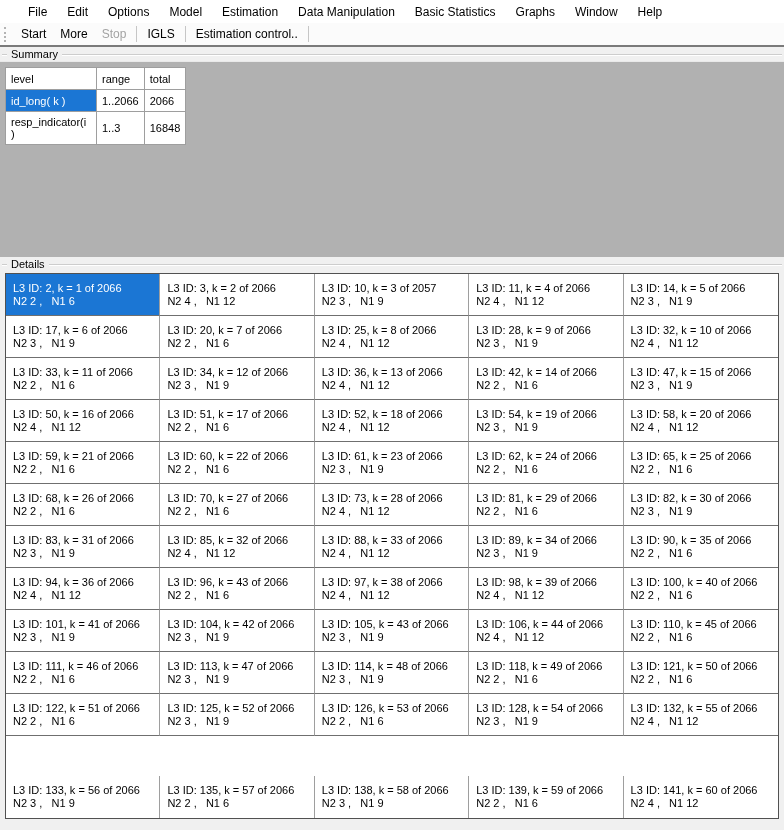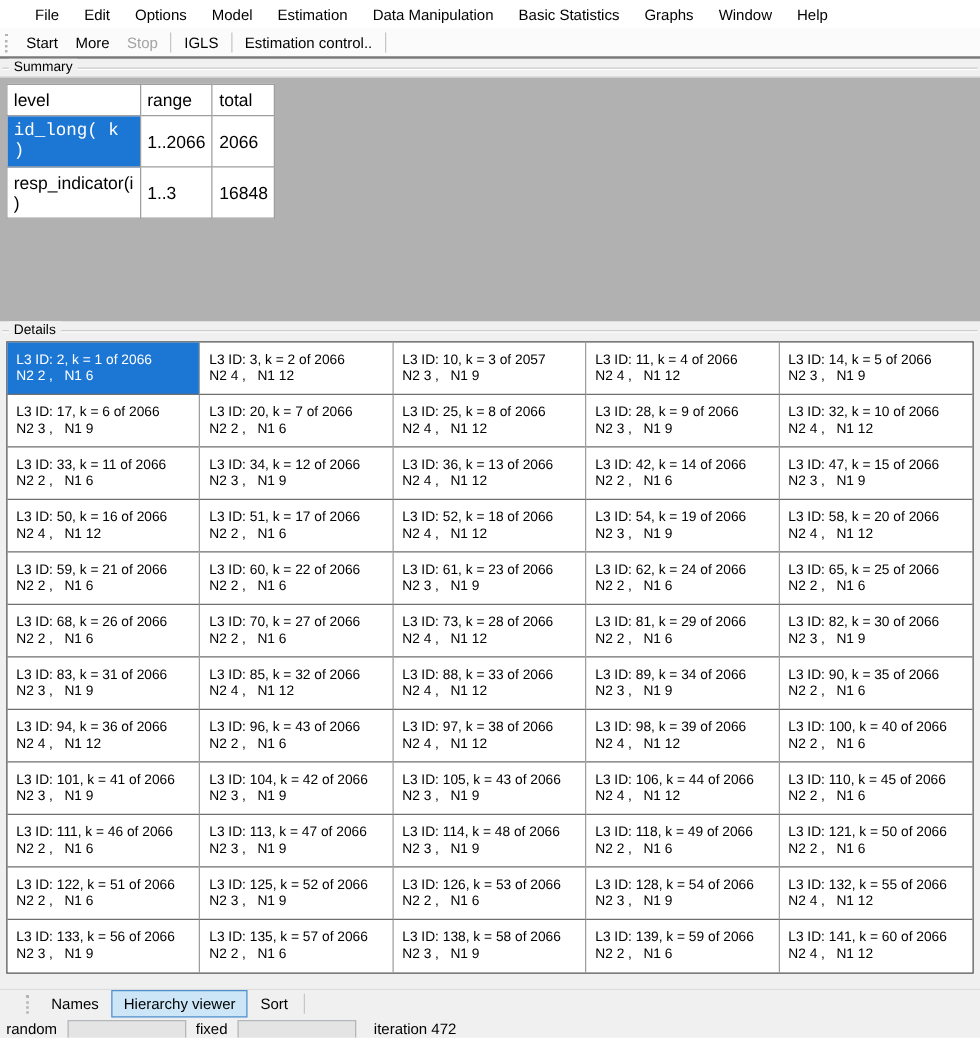--- a/index.html
+++ b/index.html
@@ -17,33 +17,33 @@
   .tb-btn.disabled { color:#a3a3a3; }
   .tb-sep { width:1px; height:16px; background:#c6c6c6; margin:0 3px; }
 
   
   .group-head { position:relative; height:14px; }
   .group-head .etch { position:absolute; left:2px; right:2px; top:7px; border-top:1px solid #cdcdcd; box-shadow:0 1px 0 #ffffff; }
   .group-head .glabel { position:absolute; left:7px; top:0; background:#f0f0f0; padding:0 4px; font-size:11px; line-height:14px; }
 
   
   .summary-body { height:196px; background:#b1b1b1; position:relative; border-top:1px solid #e9e9e9; }
-  table.summary { position:absolute; left:5px; top:5px; border-collapse:collapse; background:#ffffff; font-size:14px; }
+  table.summary { position:absolute; left:5px; top:5px; border-collapse:collapse; background:#ffffff; font-size:11px; }
   table.summary td, table.summary th { border:1px solid #9e9e9e; font-weight:normal; text-align:left; padding:4px 5px; height:22px; }
   table.summary { border:1px solid #5f5f5f; }
   table.summary .c-level { width:91px; }
   table.summary .c-range { width:42px; }
   table.summary .c-total { width:39px; }
-  tr.sel td.level-cell { background:#1b76d4; color:#ffffff;font-family:Liberation Mono, monospace; }
+  tr.sel td.level-cell { background:#1b76d4; color:#ffffff; }
 
   
   .details-grid { margin:2px 5px 0 5px; background:#ffffff; border:1px solid #515151; display:grid; grid-template-columns:repeat(5, 1fr); }
   .dcell { height:42px; padding:8px 2px 0 7px; font-size:11px; line-height:13px; border-right:1px solid #9e9e9e; border-bottom:1px solid #6f6f6f; cursor:default; overflow:hidden; }
   .dcell:nth-child(5n) { border-right:none; }
-  .dcell:nth-child(n+56) { border-bottom:none; }
+  .dcell:nth-child(n+56) { border-bottom:none;margin-top:40px; }
   .dcell.selected { background:#1b76d4; color:#ffffff; }
   .dcell .l2 { white-space:pre; }
 
   
   .tabbar { height:23px; margin-top:12px; border-top:1px solid #dddddd; display:flex; align-items:center; padding-left:20px; background:#f0f0f0; }
   .tab { padding:3px 9px; cursor:default; border:1px solid transparent; white-space:nowrap; }
   .tab.selected { background:#cde6f7; border:1px solid #4f8fcc; }
 
   
   .statusbar { height:18px; display:flex; align-items:flex-start; padding:2px 0 0 3px; background:#f0f0f0; }

